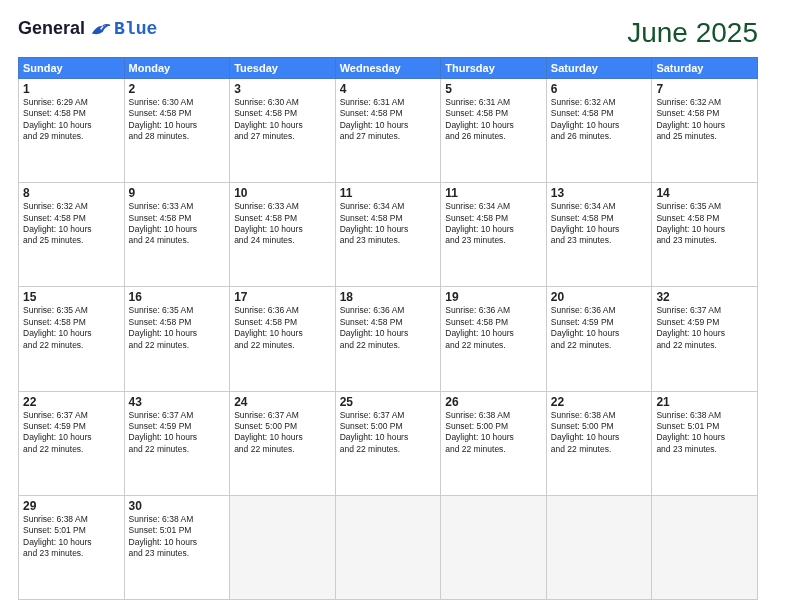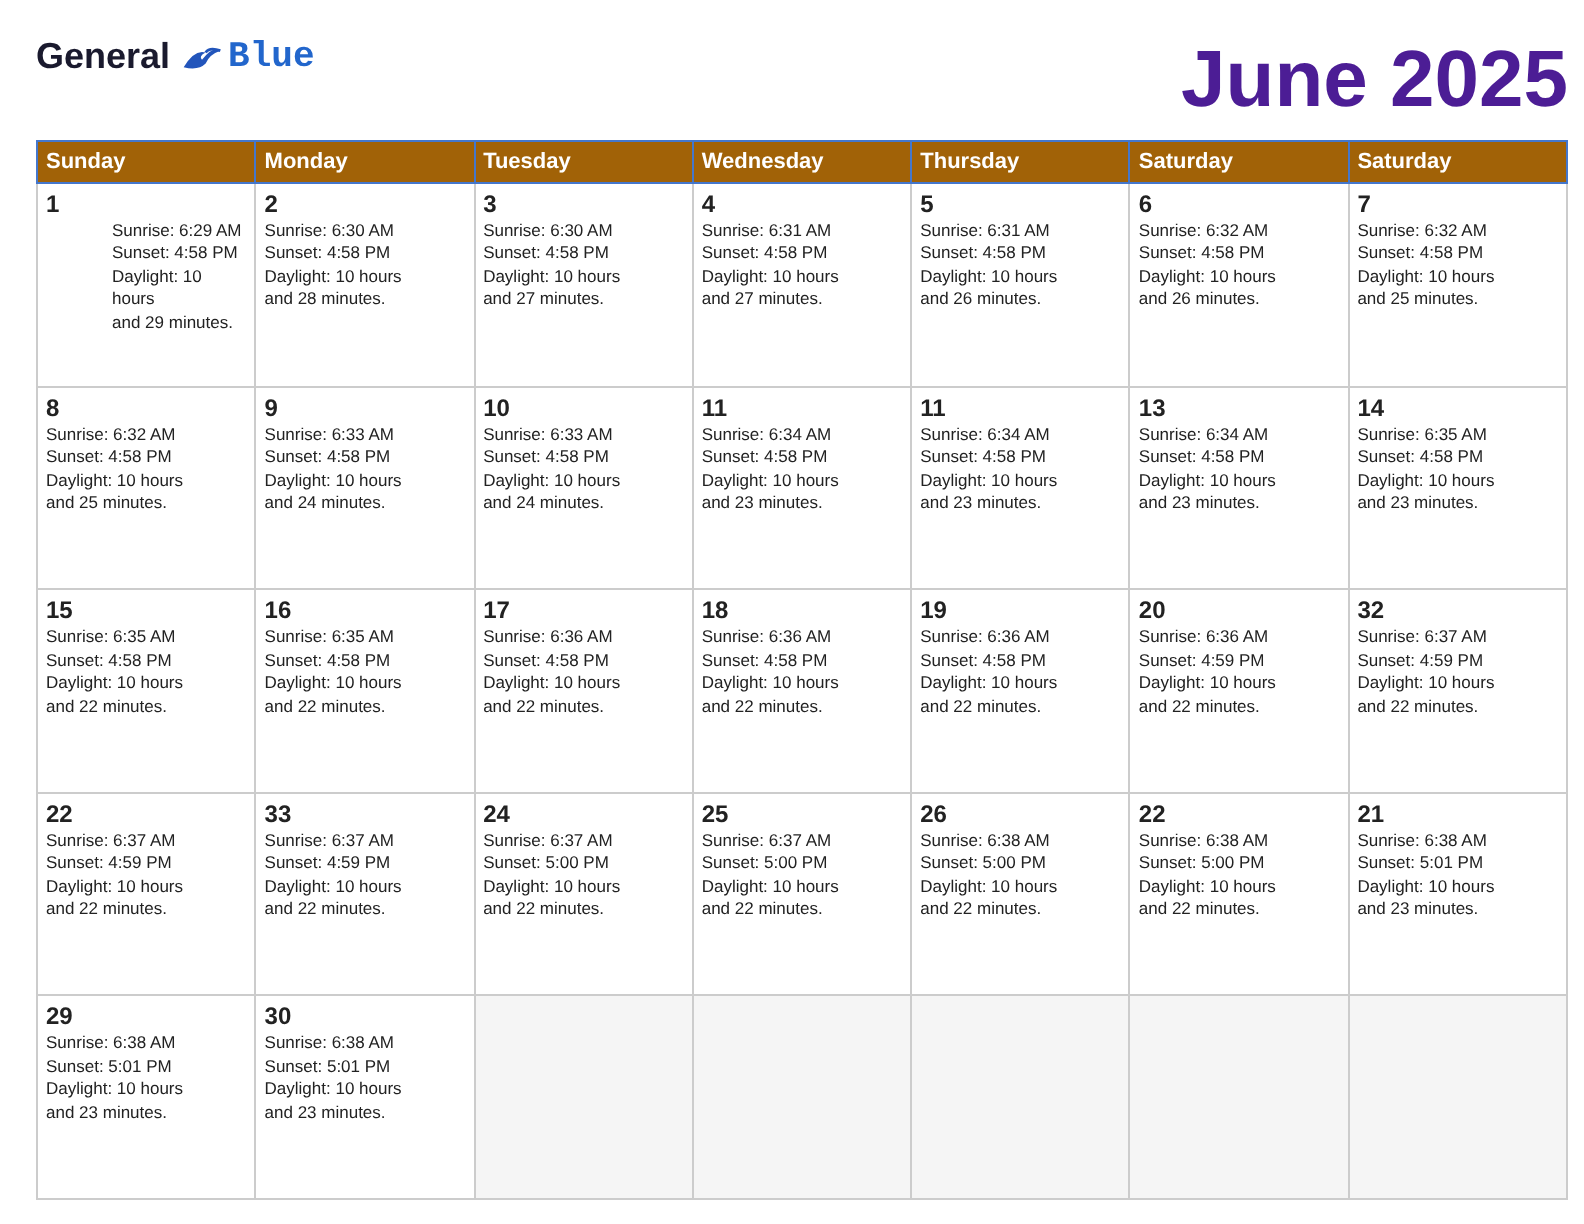--- a/index.html
+++ b/index.html
@@ -6,21 +6,21 @@
     body {
       width: 792px;
       height: 612px;
       font-family: Arial, sans-serif;
       background: #fff;
       overflow: hidden;
     }
     .page {
       width: 792px;
       height: 612px;
-      padding: 18px 8px 12px 18px;
+      padding: 18px 34px 12px 18px;
       display: flex;
       flex-direction: column;
     }
     .header {
       display: flex;
       justify-content: space-between;
       align-items: flex-start;
       margin-bottom: 8px;
     }
     .logo {
@@ -46,38 +46,38 @@
     }
     .logo-bird {
       width: 22px;
       height: 18px;
       margin-left: 3px;
     }
     .title-area {
       text-align: right;
     }
     .month-title {
-      font-size: 40px;
-      font-weight: bold;
-      color: #4c1d95;
+      font-size: 28px;
+      font-weight: normal;
+      color: #14532d;
       line-height: 1.1;
     }
     .location {
       font-size: 13px;
       color: #333;
     }
     .calendar {
       flex: 1;
       border: 1px solid #ccc;
       border-collapse: collapse;
       width: 100%;
       table-layout: fixed;
     }
     .calendar th {
-      background: #a16207;
+      background: #3b82f6;
       color: #fff;
       font-size: 11px;
       font-weight: bold;
       padding: 4px 4px;
       border: 1px solid #4477cc;
       text-align: left;
     }
     .calendar td {
       vertical-align: top;
       border: 1px solid #ccc;
@@ -131,21 +131,21 @@
         <th>Wednesday</th>
         <th>Thursday</th>
         <th>Saturday</th>
         <th>Saturday</th>
       </tr>
     </thead>
     <tbody id="calendar-body">
     <tr>
           <td>
             <span class="day-num">1</span>
-            <div class="cell-text" style="white-space: pre-line; margin-left: 33px;">Sunrise: 6:29 AM
+            <div class="cell-text" style="white-space: pre-line;">Sunrise: 6:29 AM
 Sunset: 4:58 PM
 Daylight: 10 hours
 and 29 minutes.</div>
           </td>
           <td>
             <span class="day-num">2</span>
             <div class="cell-text" style="white-space: pre-line;">Sunrise: 6:30 AM
 Sunset: 4:58 PM
 Daylight: 10 hours
 and 28 minutes.</div>
@@ -290,21 +290,21 @@
         </tr>
         <tr>
           <td>
             <span class="day-num">22</span>
             <div class="cell-text" style="white-space: pre-line;">Sunrise: 6:37 AM
 Sunset: 4:59 PM
 Daylight: 10 hours
 and 22 minutes.</div>
           </td>
           <td>
-            <span class="day-num">33</span>
+            <span class="day-num">43</span>
             <div class="cell-text" style="white-space: pre-line;">Sunrise: 6:37 AM
 Sunset: 4:59 PM
 Daylight: 10 hours
 and 22 minutes.</div>
           </td>
           <td>
             <span class="day-num">24</span>
             <div class="cell-text" style="white-space: pre-line;">Sunrise: 6:37 AM
 Sunset: 5:00 PM
 Daylight: 10 hours

